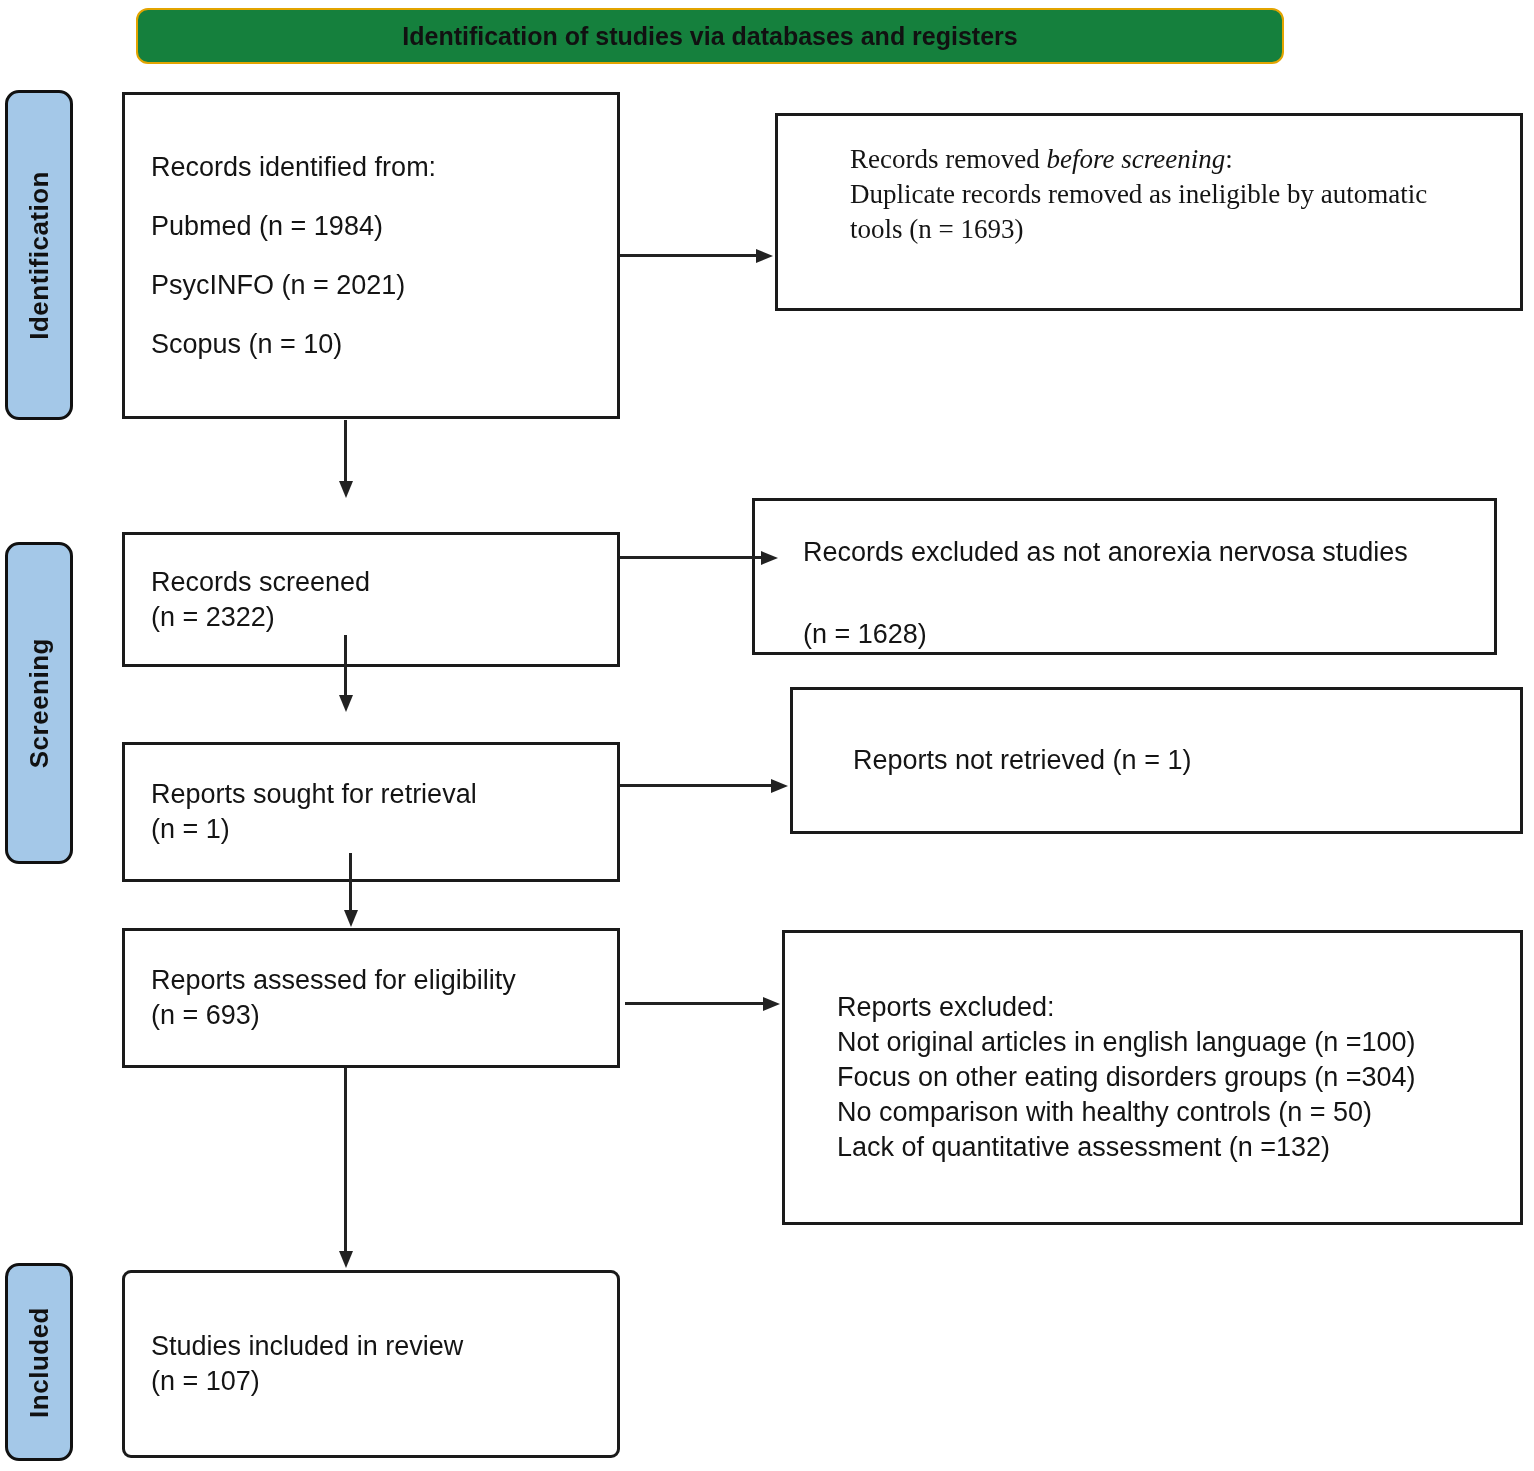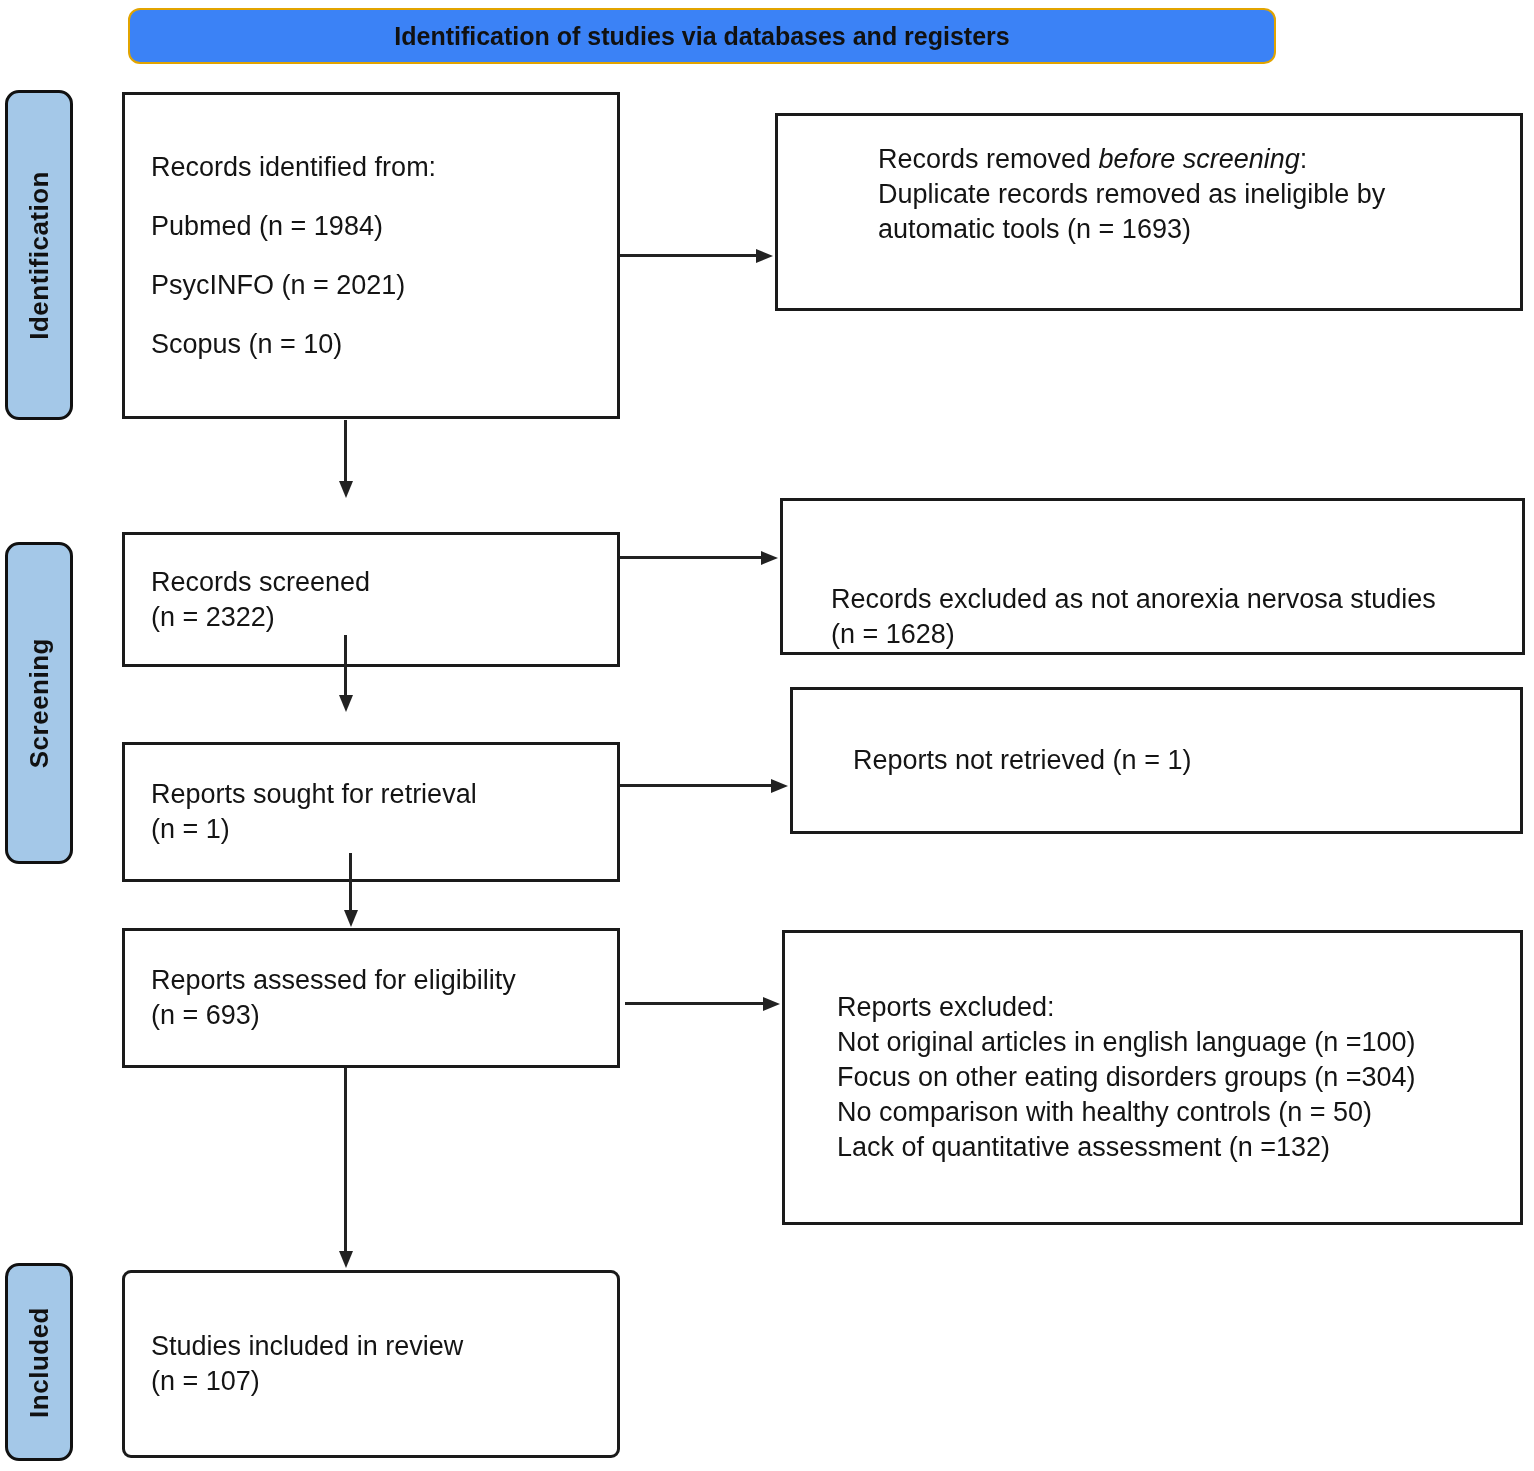--- a/index.html
+++ b/index.html
@@ -56,54 +56,54 @@
     border-left:7px solid transparent;
     border-right:7px solid transparent;
   }
   em{font-style:italic;}
 </style>
 </head>
 <body>
 
 <div id="canvas">
 
-  <div class="banner" id="banner" style="background: #3b82f6;">
+  <div class="banner" id="banner" style="background: #15803d; margin-left: 8px;">
     <span>Identification of studies via databases and registers</span>
   </div>
 
   <div class="stage stage-bg" style="top: 90px; height: 330px; background: rgb(164, 200, 232);">
     <span>Identification</span>
   </div>
   <div class="stage stage-bg" style="top: 542px; height: 322px; background: rgb(164, 200, 232);">
     <span>Screening</span>
   </div>
   <div class="stage stage-bg" style="top: 1263px; height: 198px; background: rgb(164, 200, 232);">
     <span>Included</span>
   </div>
 
   <div class="box" style="left:122px;top:92px;width:498px;height:327px;gap:24px;">
     <div class="ln">Records identified from:</div>
     <div class="ln">Pubmed (n = 1984)</div>
     <div class="ln">PsycINFO (n = 2021)</div>
     <div class="ln">Scopus (n = 10)</div>
   </div>
 
-  <div class="box" style="left:775px;top:113px;width:748px;height:198px;justify-content:flex-start;padding-top:26px;padding-left:100px;padding-right:50px;">
+  <div class="box" style="left:775px;top:113px;width:748px;height:198px;justify-content:flex-start;padding-top:26px;padding-left:72px;padding-right:50px;font-family:Liberation Serif, serif;">
     <div class="wrapln">
       <span>Records removed </span><em>before screening</em><span>:</span>
     </div>
     <div class="wrapln">Duplicate records removed as ineligible by automatic tools (n = 1693)</div>
   </div>
 
   <div class="box" style="left:122px;top:520px;width:498px;height:135px;margin-top:12px;">
     <div class="ln">Records screened</div>
     <div class="ln">(n = 2322)</div>
   </div>
 
-  <div class="box" style="left:780px;top:498px;width:745px;height:157px;justify-content:flex-end;padding-top:34px;padding-left:48px;">
+  <div class="box" style="left:752px;top:498px;width:745px;height:157px;justify-content:space-between;padding-top:34px;padding-left:48px;">
     <div class="wrapln">Records excluded as not anorexia nervosa studies</div>
     <div class="ln">(n = 1628)</div>
   </div>
 
   <div class="box" style="left:122px;top:742px;width:498px;height:140px;">
     <div class="ln">Reports sought for retrieval</div>
     <div class="ln">(n = 1)</div>
   </div>
 
   <div class="box" style="left:790px;top:687px;width:733px;height:147px;padding-left:60px;">

